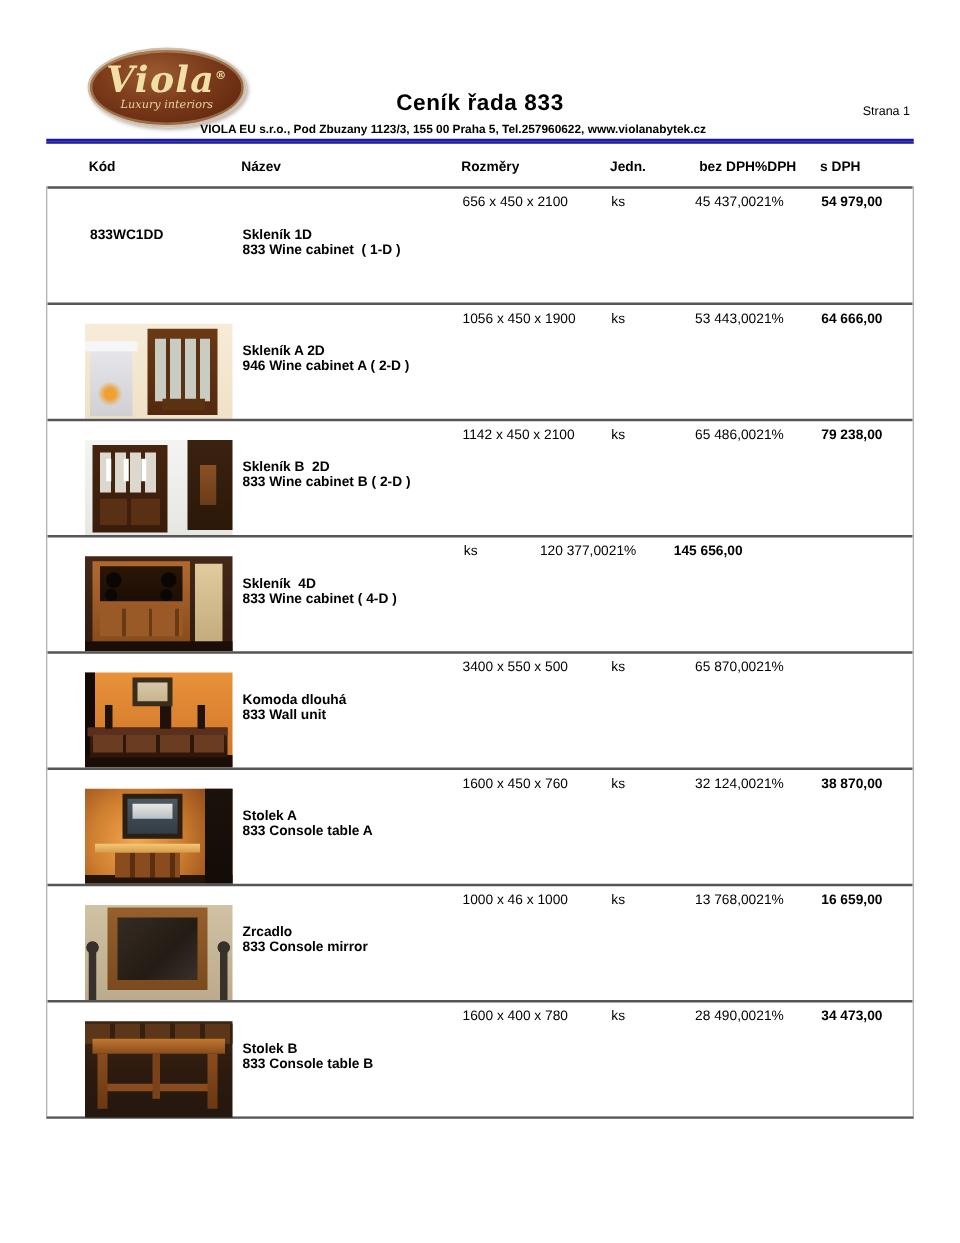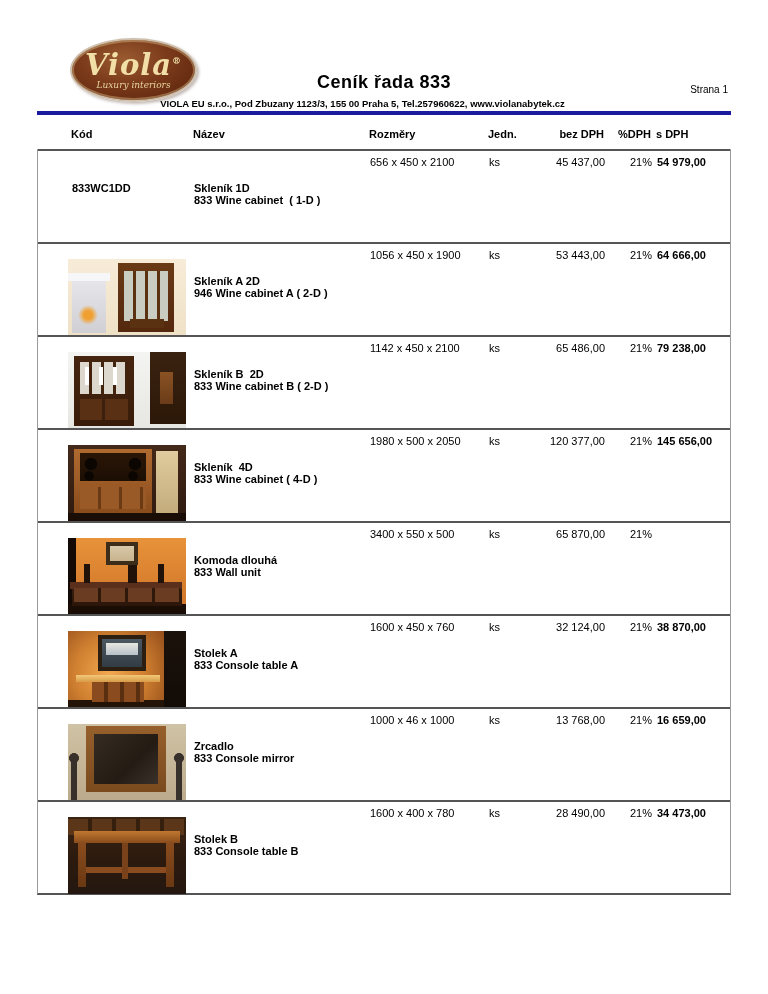--- a/index.html
+++ b/index.html
@@ -57,21 +57,21 @@
   .row {
     position:relative; display:flex; height:93px; border-top:2px solid #555;
     background:#fff;
   }
   .cell { flex:none; font-size:11px; line-height:13px; padding-top:5px; white-space:pre; }
   .c-code   { width:122px; padding-left:34px; font-weight:bold; }
   .c-name   { width:178px; padding-left:34px; font-weight:bold; position:relative; }
   .c-dim    { width:118px; padding-left:32px; }
   .c-unit   { width:62px;  padding-left:33px; }
   .c-exvat  { width:87px;  text-align:right; padding-right:0; }
-  .c-vat    { width:52px;  text-align:right; padding-right:5px; }
+  .c-vat    { width:52px;  padding-right:5px; }
   .c-incvat { width:75px;  text-align:left; padding-right:4px; font-weight:bold; }
   .pname-en { position:absolute; left:34px; top:43px; font-weight:bold; white-space:pre; }
 
   
   .scene { position:absolute; left:30px; top:15px; width:118px; height:77px; }
   .img-wine-cabinet-a {
     background:
       linear-gradient(#5a3212,#5a3212) 62px 60px/34px 9px no-repeat,
       repeating-linear-gradient(90deg,#c9cdc1 0 9px,#5a3212 9px 12px) 56px 12px/44px 50px no-repeat,
       linear-gradient(#6a3a16,#54280e) 50px 4px/56px 69px no-repeat,
@@ -227,21 +227,20 @@
 
   <div class="row">
     <div class="cell c-code">
       <div>833WC4D</div>
       <div class="scene img-wine-cabinet-4d"></div>
     </div>
     <div class="cell c-name">
       <div>Skleník  4D</div>
       <div class="pname-en">833 Wine cabinet ( 4-D )</div>
     </div>
-    <div class="cell c-dim">1980 x 500 x 2050</div>
     <div class="cell c-unit">ks</div>
     <div class="cell c-exvat">120 377,00</div>
     <div class="cell c-vat">21%</div>
     <div class="cell c-incvat">145 656,00</div>
   </div>
 
   <div class="row">
     <div class="cell c-code">
       <div>833WU</div>
       <div class="scene img-wall-unit"></div>

